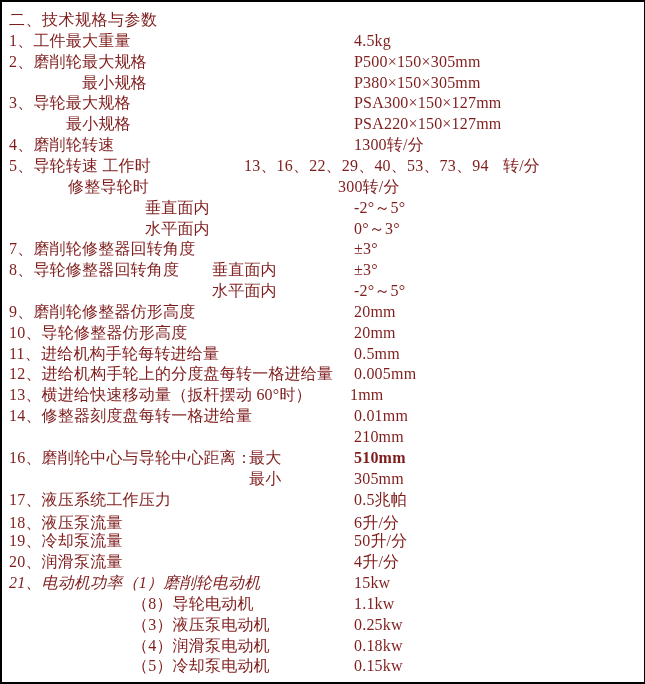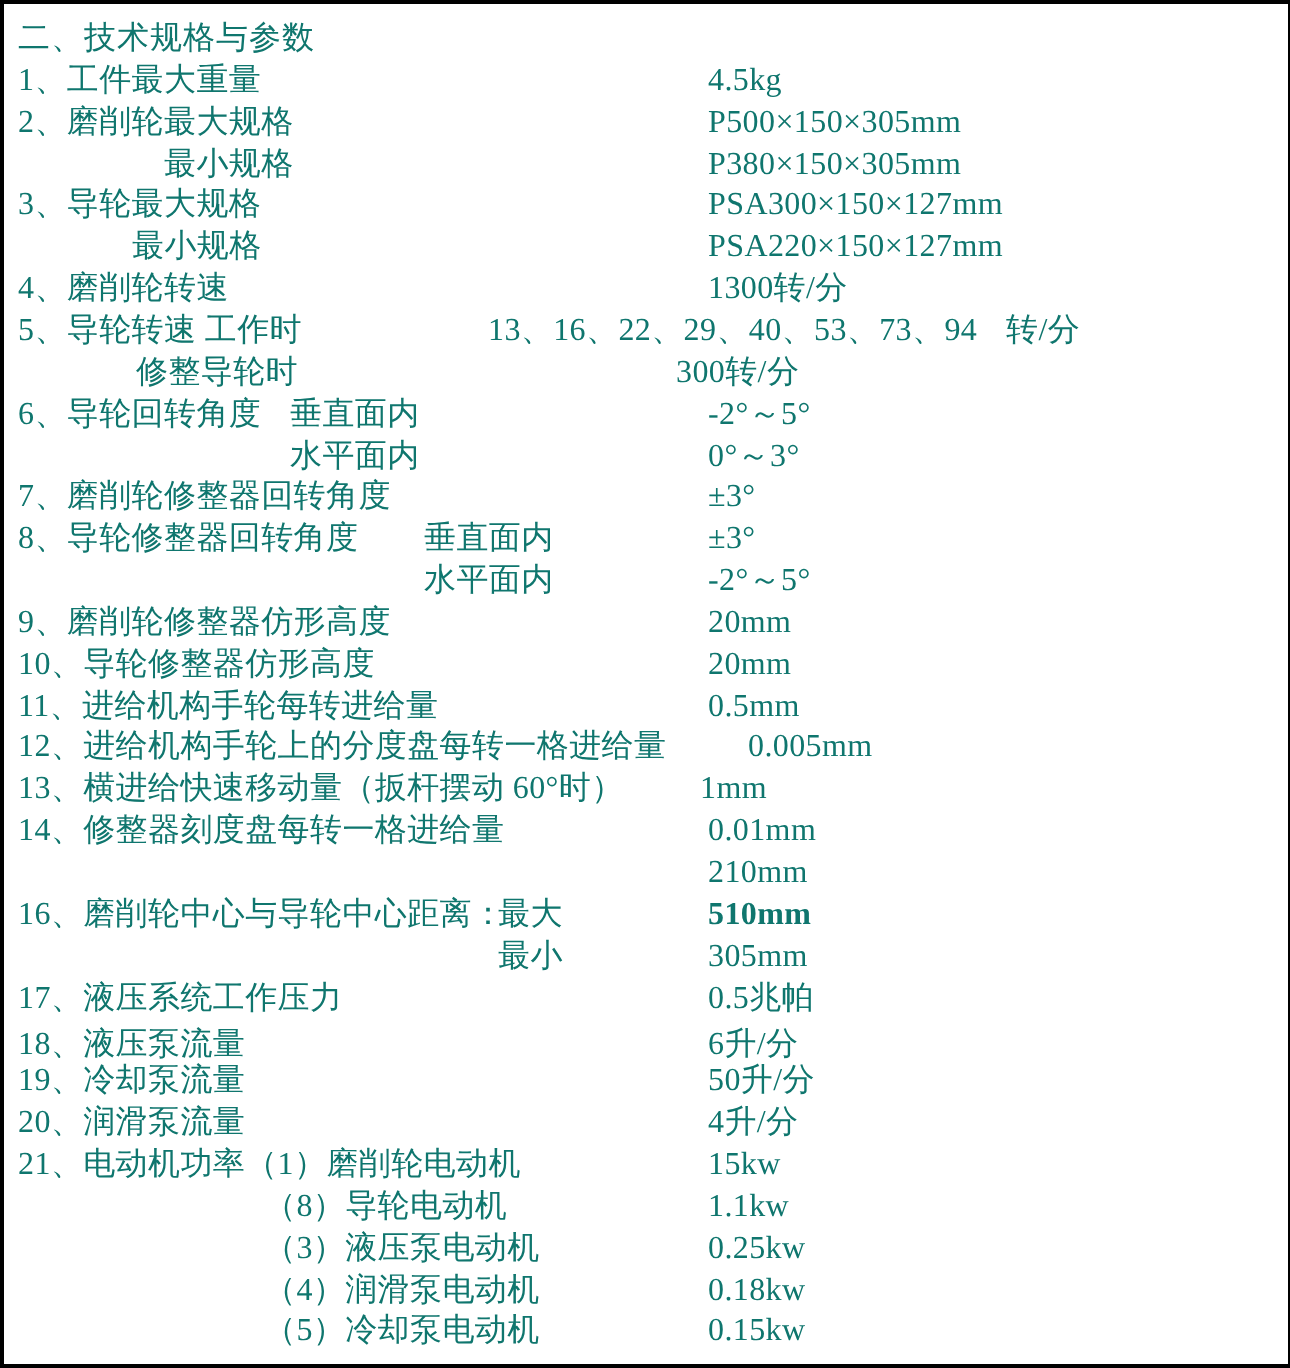--- a/index.html
+++ b/index.html
@@ -28,21 +28,21 @@
     font-size: 16px;
     line-height: 21px;
     white-space: pre;
     letter-spacing: 0.2px;
   }
   .cell.title { letter-spacing: 0.5px; }
 </style>
 </head>
 <body>
 
-<div class="page" style="background: rgb(255, 255, 255); border-color: rgb(0, 0, 0); color: #0f766e;">
+<div class="page" style="background: rgb(255, 255, 255); border-color: rgb(0, 0, 0); color: #7f1d1d;">
   <div>
       <div class="row" style="top: 7px;">
         <span class="cell title" style="left: 7px;">二、技术规格与参数</span>
       </div>
       <div class="row" style="top: 27.85px;">
         <span class="cell" style="left: 7px;">1、工件最大重量</span>
         <span class="cell" style="left: 352px;">4.5kg</span>
       </div>
       <div class="row" style="top: 48.7px;">
         <span class="cell" style="left: 7px;">2、磨削轮最大规格</span>
@@ -67,21 +67,20 @@
       <div class="row" style="top: 152.95px;">
         <span class="cell" style="left: 7px;">5、导轮转速 工作时</span>
         <span class="cell" style="left: 242px;">13、16、22、29、40、53、73、94</span>
         <span class="cell" style="left: 501px;">转/分</span>
       </div>
       <div class="row" style="top: 173.8px;">
         <span class="cell" style="left: 66px;">修整导轮时</span>
         <span class="cell" style="left: 336px;">300转/分</span>
       </div>
       <div class="row" style="top: 194.65px;">
-        <span class="cell" style="left: 7px;">6、导轮回转角度</span>
         <span class="cell" style="left: 143px;">垂直面内</span>
         <span class="cell" style="left: 352px;">-2°～5°</span>
       </div>
       <div class="row" style="top: 215.5px;">
         <span class="cell" style="left: 143px;">水平面内</span>
         <span class="cell" style="left: 352px;">0°～3°</span>
       </div>
       <div class="row" style="top: 236.35px;">
         <span class="cell" style="left: 7px;">7、磨削轮修整器回转角度</span>
         <span class="cell" style="left: 352px;">±3°</span>
@@ -102,21 +101,21 @@
       <div class="row" style="top: 319.75px;">
         <span class="cell" style="left: 7px;">10、导轮修整器仿形高度</span>
         <span class="cell" style="left: 352px;">20mm</span>
       </div>
       <div class="row" style="top: 340.6px;">
         <span class="cell" style="left: 7px;">11、进给机构手轮每转进给量</span>
         <span class="cell" style="left: 352px;">0.5mm</span>
       </div>
       <div class="row" style="top: 361.45px;">
         <span class="cell" style="left: 7px;">12、进给机构手轮上的分度盘每转一格进给量</span>
-        <span class="cell" style="left: 352px; margin-left: 20px;">0.005mm</span>
+        <span class="cell" style="left: 352px;">0.005mm</span>
       </div>
       <div class="row" style="top: 382.3px;">
         <span class="cell" style="left: 7px;">13、横进给快速移动量（扳杆摆动 60°时）</span>
         <span class="cell" style="left: 348px;">1mm</span>
       </div>
       <div class="row" style="top: 403.15px;">
         <span class="cell" style="left: 7px;">14、修整器刻度盘每转一格进给量</span>
         <span class="cell" style="left: 352px;">0.01mm</span>
       </div>
       <div class="row" style="top: 424px;">
@@ -141,21 +140,21 @@
       </div>
       <div class="row" style="top: 528.25px;">
         <span class="cell" style="left: 7px;">19、冷却泵流量</span>
         <span class="cell" style="left: 352px;">50升/分</span>
       </div>
       <div class="row" style="top: 549.1px;">
         <span class="cell" style="left: 7px;">20、润滑泵流量</span>
         <span class="cell" style="left: 352px;">4升/分</span>
       </div>
       <div class="row" style="top: 569.95px;">
-        <span class="cell" style="left: 7px;">21、电动机功率（1）磨削轮电动机</span>
+        <span class="cell" style="left: 7px; font-style: italic;">21、电动机功率（1）磨削轮电动机</span>
         <span class="cell" style="left: 352px;">15kw</span>
       </div>
       <div class="row" style="top: 590.8px;">
         <span class="cell" style="left: 130px;">（8）导轮电动机</span>
         <span class="cell" style="left: 352px;">1.1kw</span>
       </div>
       <div class="row" style="top: 611.65px;">
         <span class="cell" style="left: 130px;">（3）液压泵电动机</span>
         <span class="cell" style="left: 352px;">0.25kw</span>
       </div>

